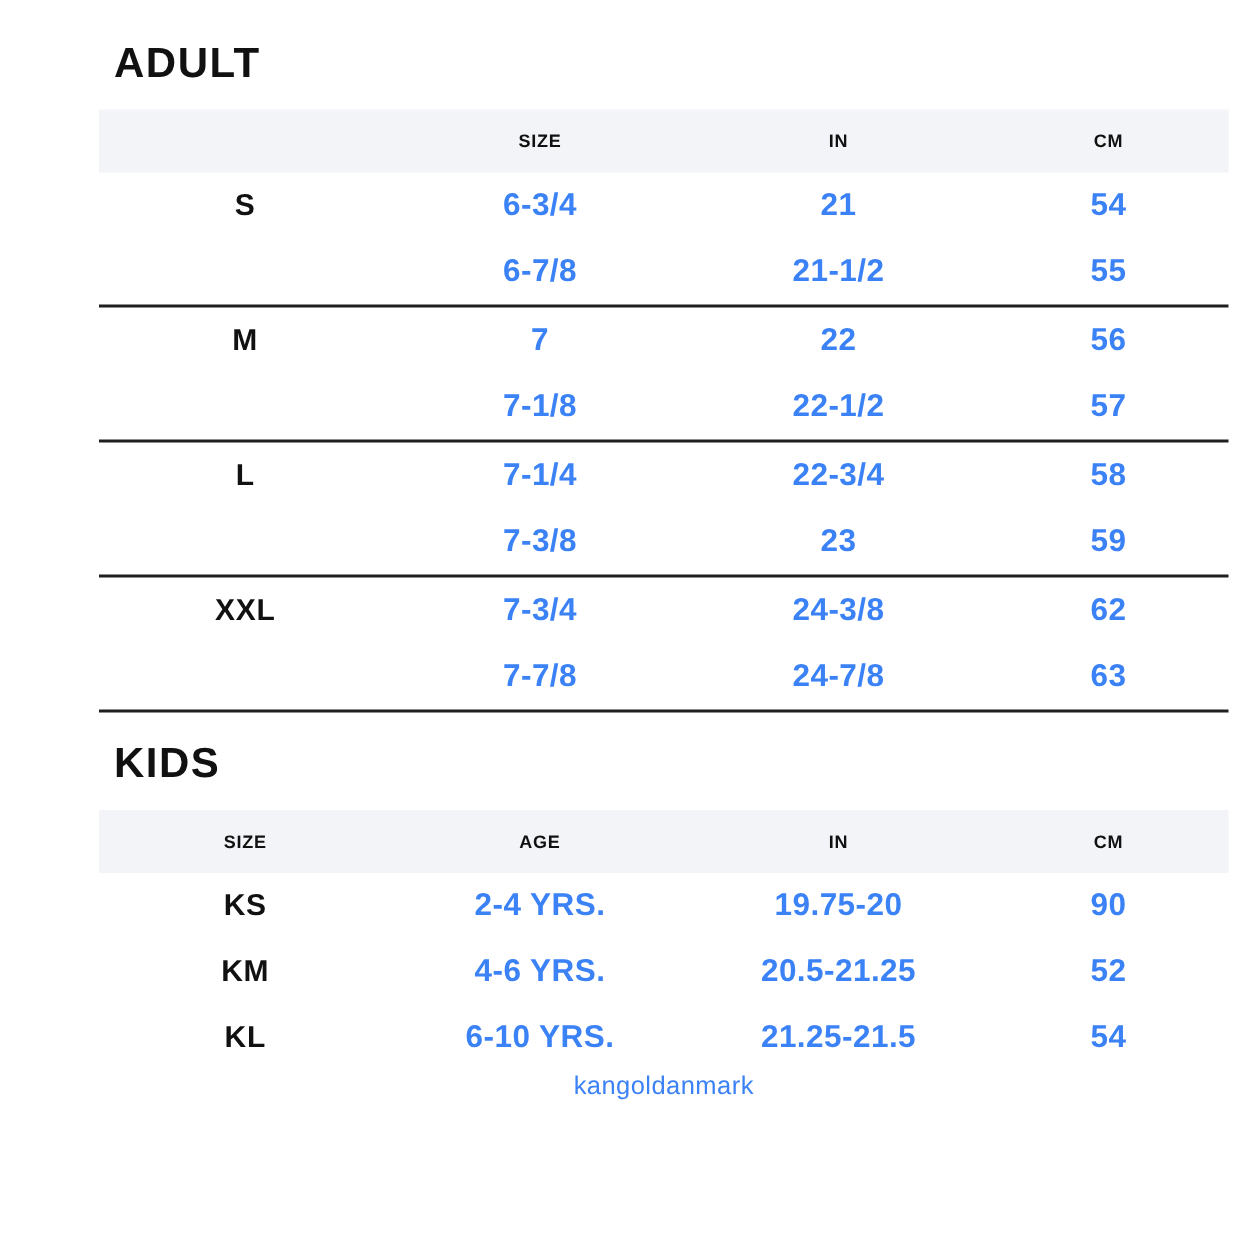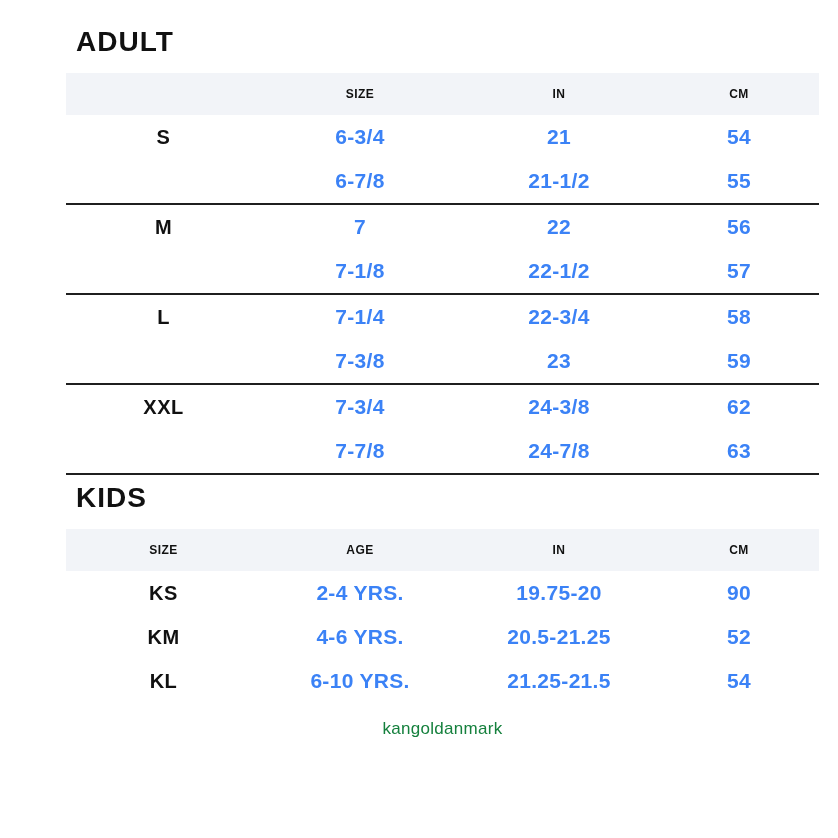--- a/index.html
+++ b/index.html
@@ -17,21 +17,21 @@
     background: #ffffff;
     overflow: hidden;
   }
   .section-title {
     font-size: 28px;
     font-weight: bold;
     letter-spacing: 1px;
     color: #111111;
     margin: 0 0 15px 10px;
   }
-  .section-title.kids { margin-top: 7px; }
+  .section-title.kids { margin-top: 18px; }
   .table { width: 753px; }
   .tr {
     display: grid;
     grid-template-columns: 195px 198px 200px 160px;
     align-items: center;
     height: 44px;
   }
   .thead {
     background: #f2f4f8;
     height: 42px;
@@ -55,22 +55,22 @@
     font-size: 20px;
     letter-spacing: 0.5px;
     color: #111111;
   }
   .group { border-bottom: 2px solid #1f1f1f; }
   .footer {
     width: 753px;
     text-align: center;
     font-size: 17px;
     letter-spacing: 0.3px;
-    color: #15803d;
-    margin-top: 16px;
+    color: #3b82f6;
+    margin-top: 0;
   }
 </style>
 </head>
 <body>
 
 <div class="page">
 
   <h1 class="section-title">ADULT</h1>
 
   <div class="table">

